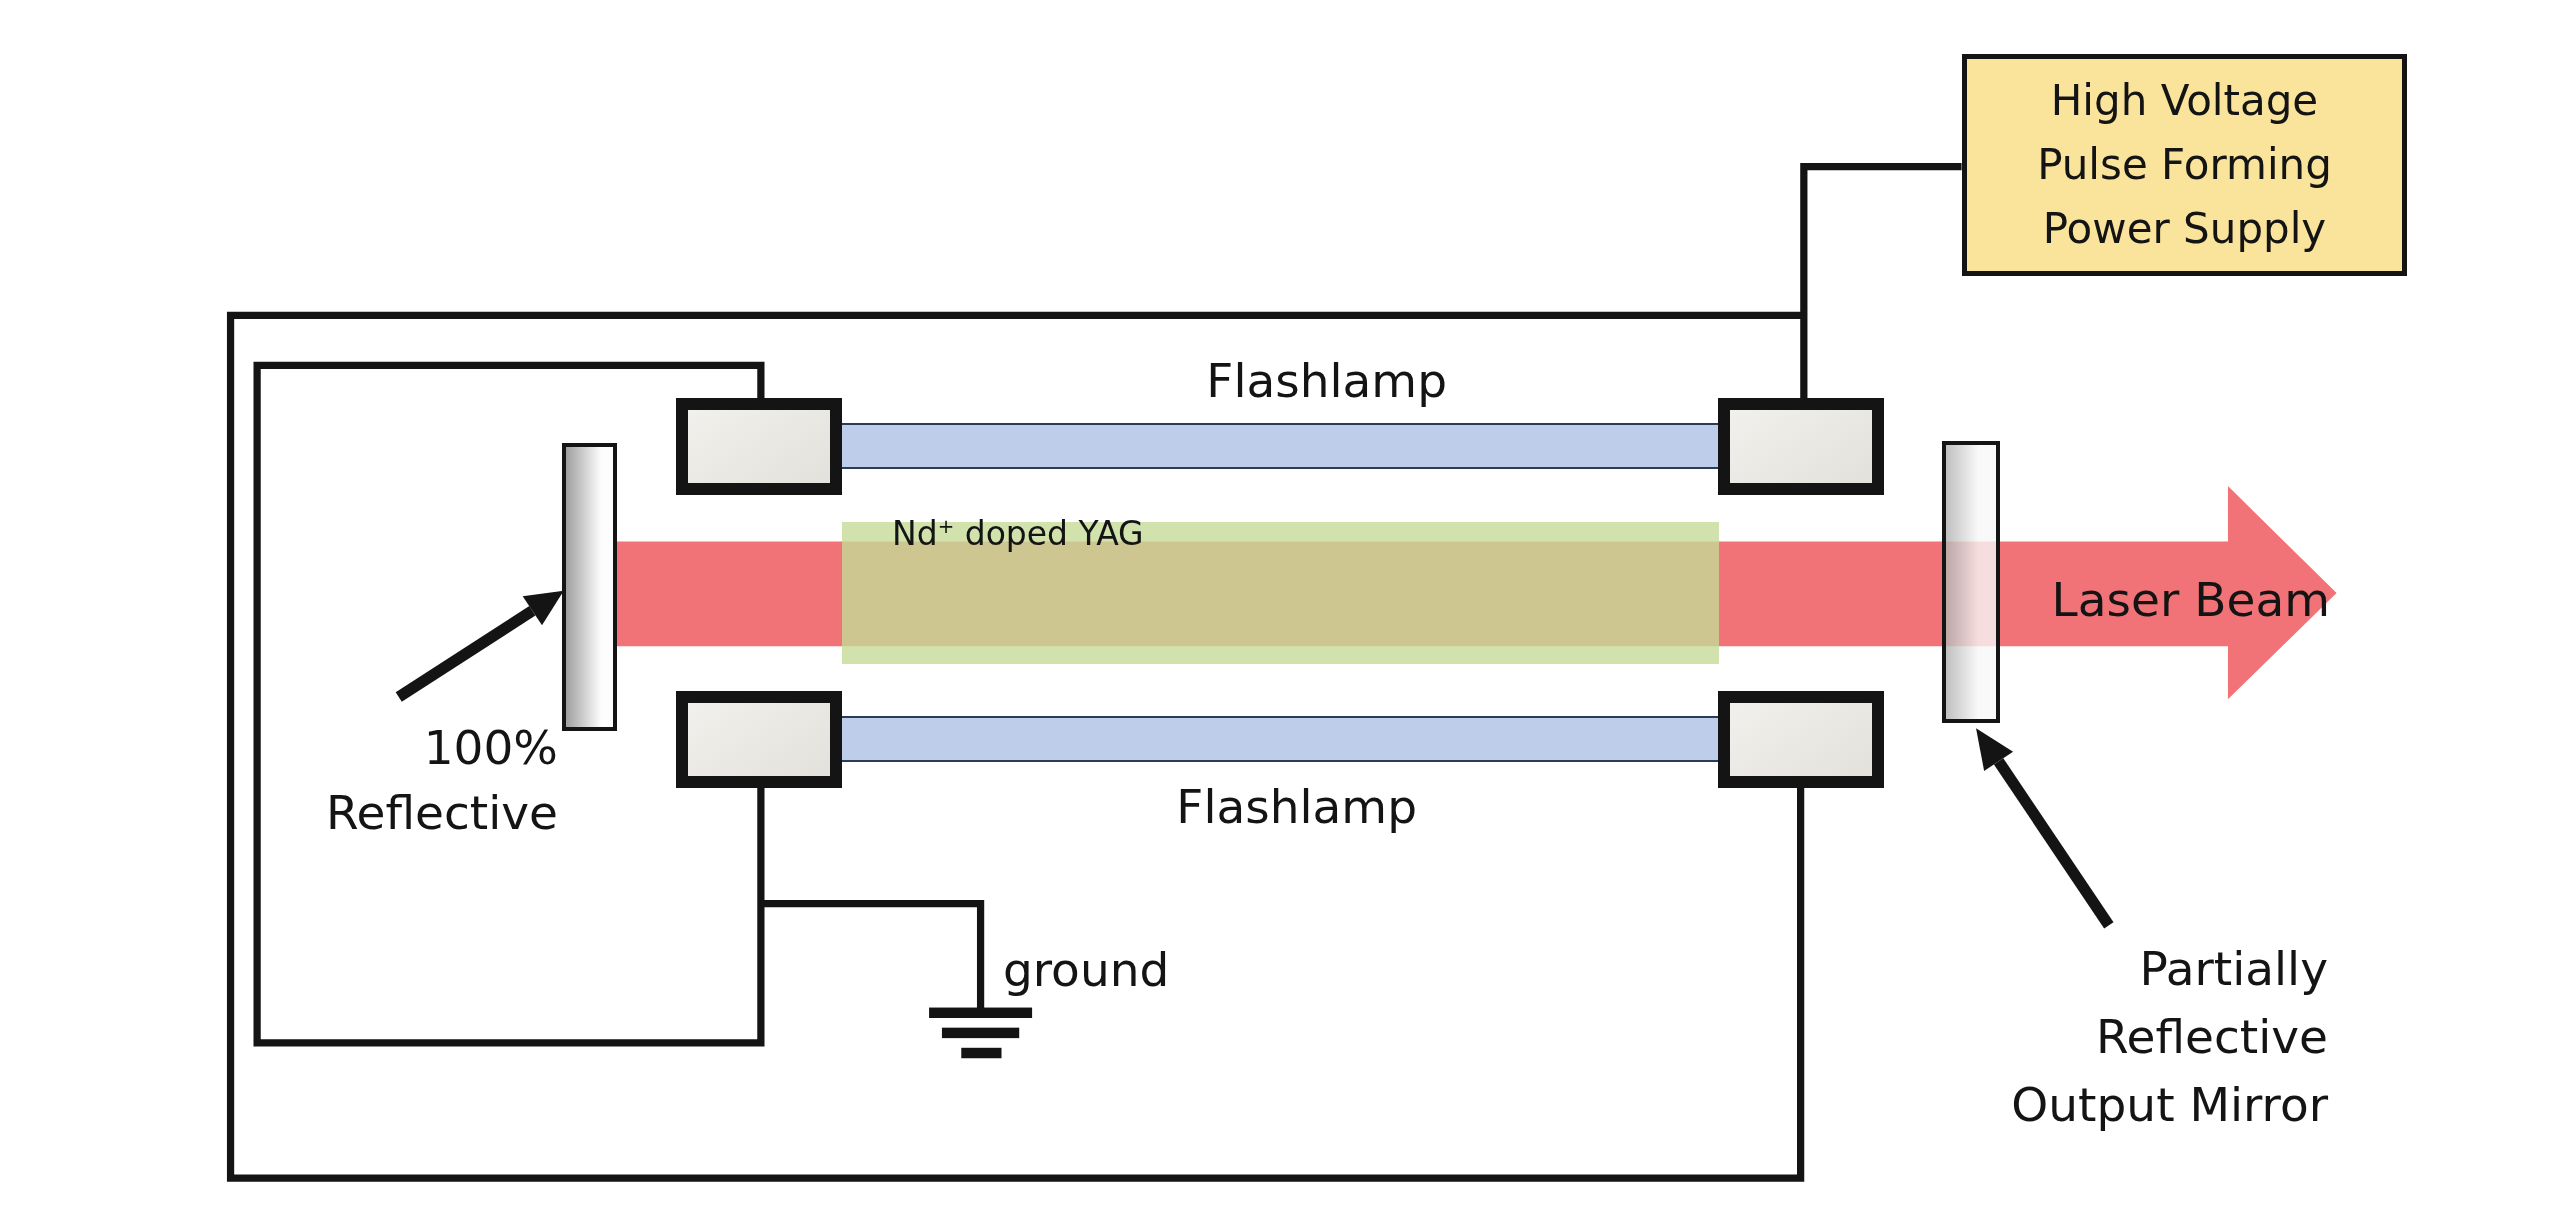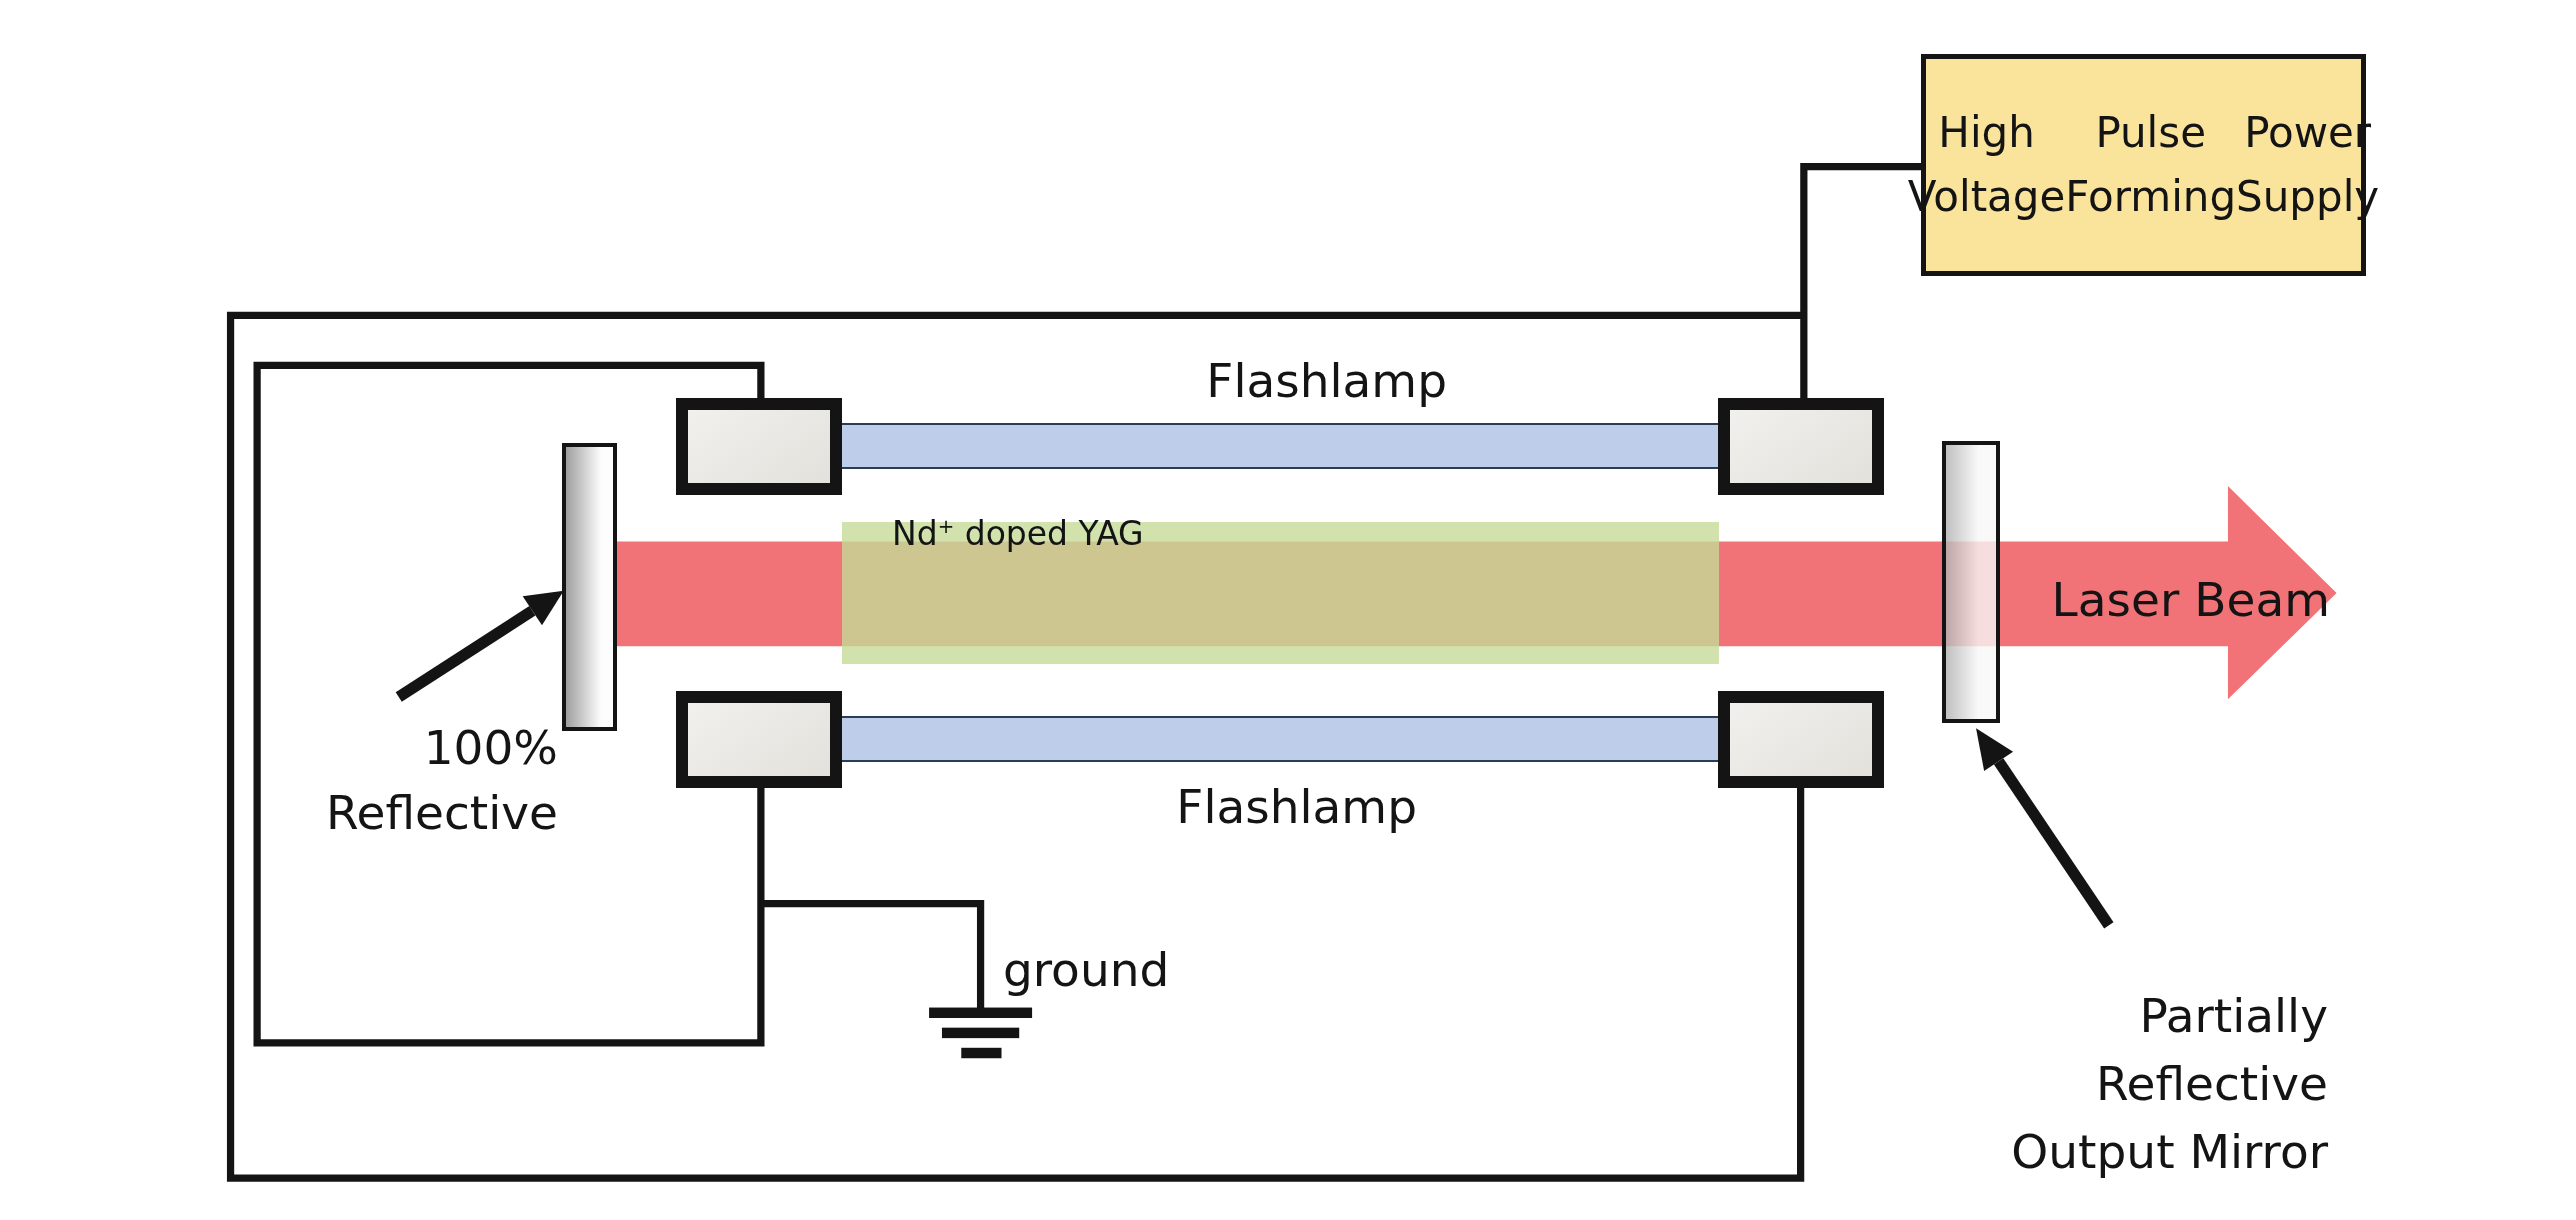--- a/index.html
+++ b/index.html
@@ -16,23 +16,23 @@
     color:var(--text);
   }
   .layer{position:absolute;left:0;top:0;width:2576px;height:1220px;}
   svg .wire{stroke:var(--wire);stroke-width:9;fill:none;}
   svg .beam{fill:var(--beam);}
   svg .gbar{fill:var(--wire);}
   svg .ann-line{stroke:var(--wire);stroke-width:14;fill:none;}
   svg .ann-head{fill:var(--wire);}
   .box{position:absolute;box-sizing:border-box;}
   .power-box{
-    left:1921px; top:54px; width:445px; height:222px;
+    left:1962px; top:54px; width:445px; height:222px;
     background:var(--power_box_fill); border:5.6px solid var(--wire);
-    display:flex; flex-direction:row; justify-content:center; align-items:center;
+    display:flex; flex-direction:column; justify-content:center; align-items:center;
     font-size:42px; line-height:64px; font-weight:500; text-align:center;
   }
   .electrode{
     width:166px; height:97px;
     border:12px solid var(--wire);
     background:linear-gradient(145deg,#f1f0ec,#e3e1dc);
   }
   .el-tl{left:676px; top:398px;}
   .el-tr{left:1718px; top:398px;}
   .el-bl{left:676px; top:691px;}
@@ -59,21 +59,21 @@
   }
   .lbl{position:absolute; font-size:47px; white-space:nowrap;}
   .lbl-center{text-align:right; white-space:normal;}
   .lbl-flash-top{left:1125px; top:353px; width:322px;}
   .lbl-flash-bottom{left:1095px; top:779px; width:322px;}
   .lbl-rod{left:892px; top:514px; font-size:33px;}
   .lbl-rod sup{font-size:60%; vertical-align:super;}
   .lbl-beam{left:2008px; top:572px; width:322px;}
   .lbl-ground{left:1003px; top:942px;}
   .lbl-mirror-left{left:236px; top:715px; width:322px; line-height:65px;}
-  .lbl-mirror-right{left:1925px; top:935px; width:403px; line-height:68px;margin-top:47px;}
+  .lbl-mirror-right{left:1925px; top:935px; width:403px; line-height:68px;}
   .lbl .line{display:block;}
 </style>
 </head>
 <body>
 
 <div class="stage">
 
   <svg class="layer" viewBox="0 0 3200 1516">
 
     <polyline class="wire" points="2241,392 286,392 286,1464 2237,1464 2237,958"></polyline>

